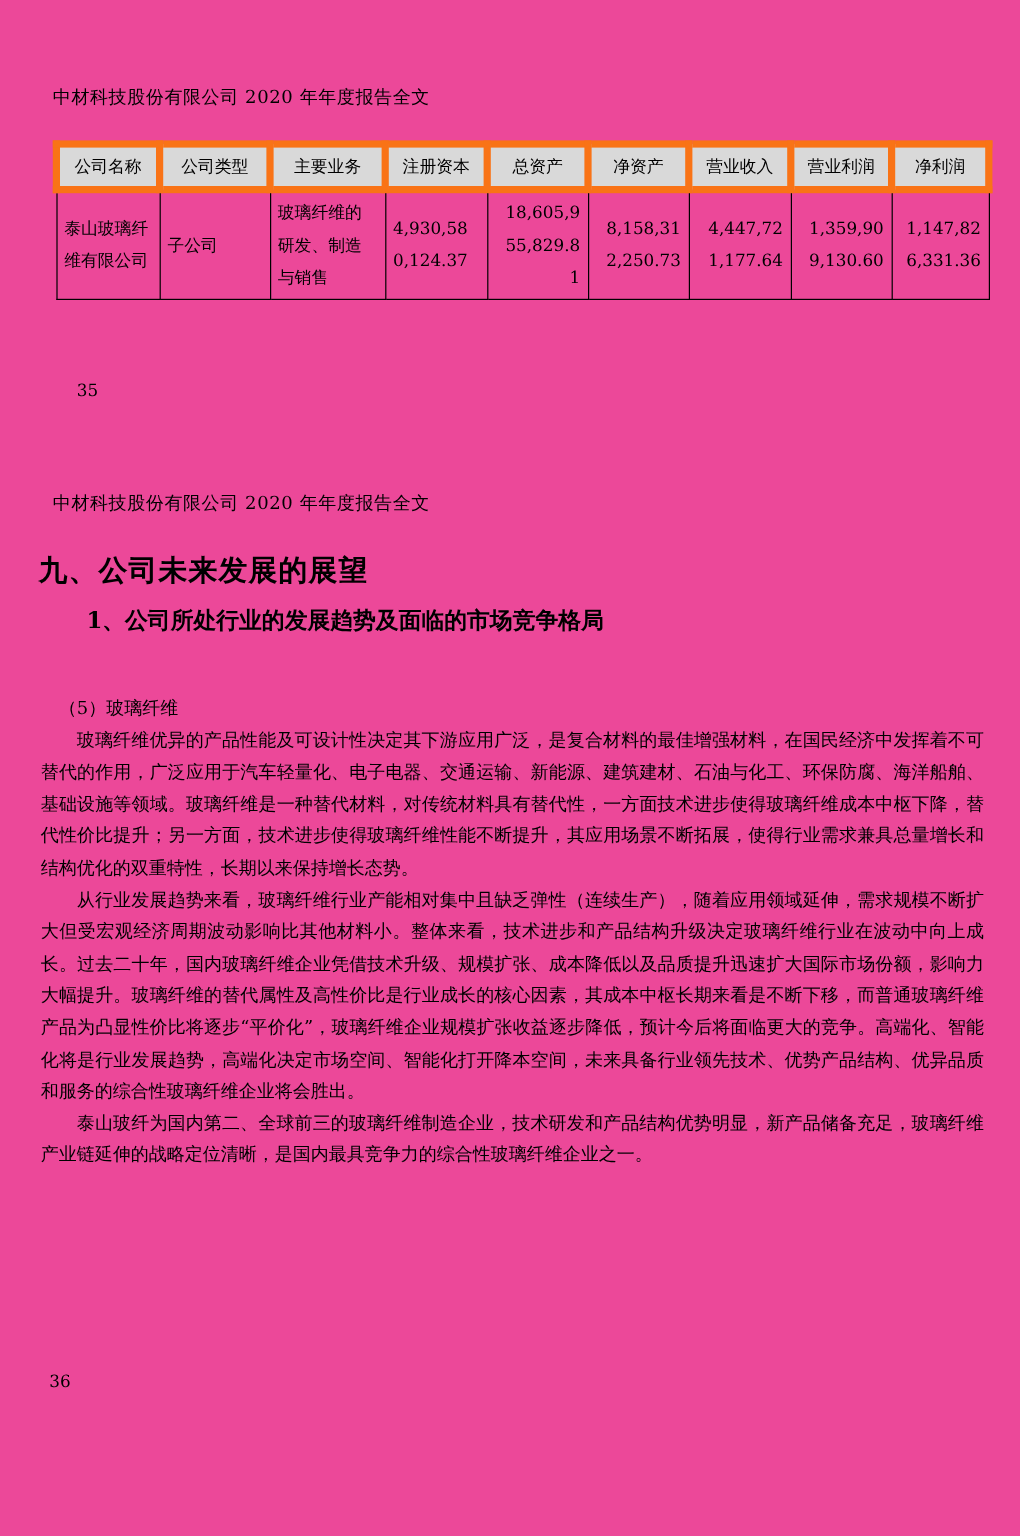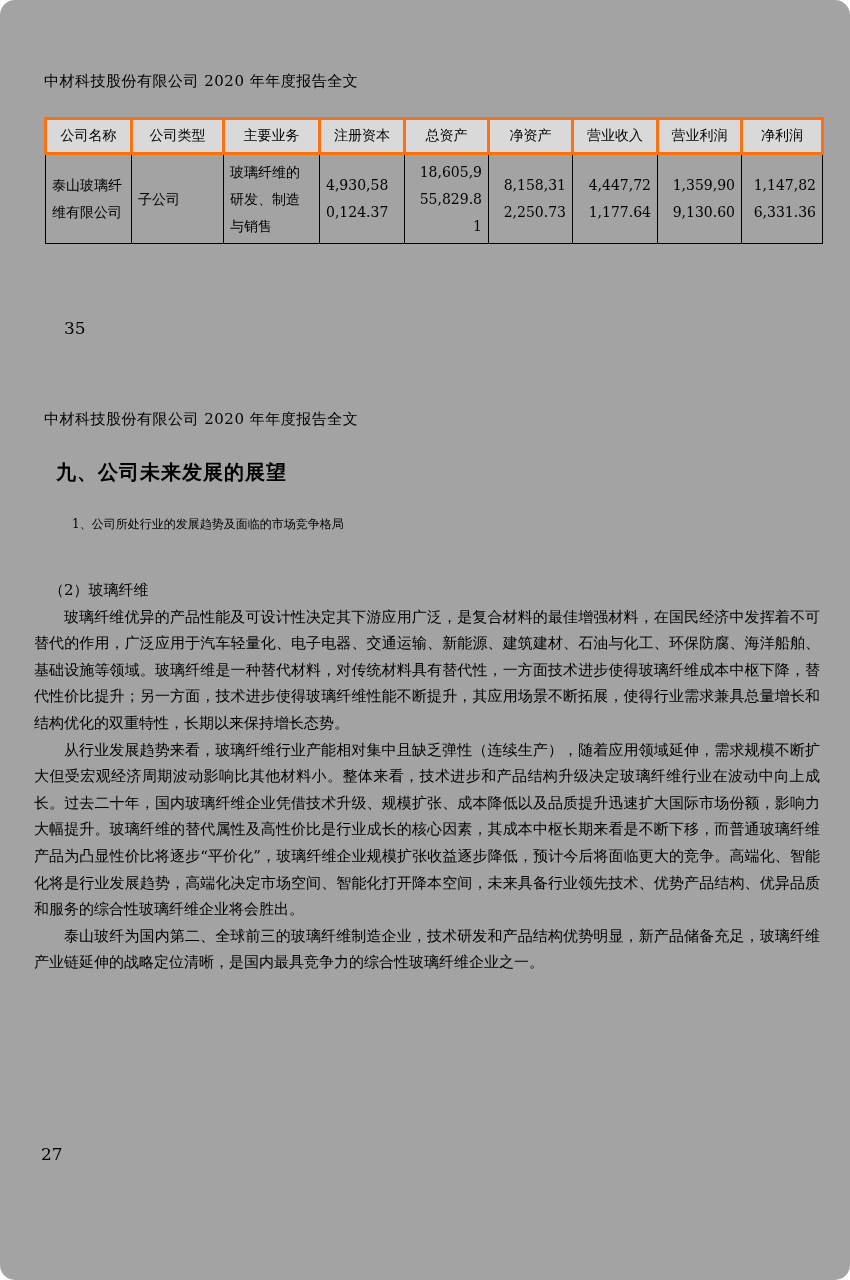--- a/index.html
+++ b/index.html
@@ -1,67 +1,66 @@
 <!DOCTYPE html>
 <html><head>
 <meta charset="utf-8">
 <style>
   html,body{margin:0;padding:0;background:#ffffff;}
   .sheet{
     position:relative;
     width:850px;height:1280px;
-    background:#a3a3a3;
+    background:#ec4899;
     color:#000;
     font-family:"DejaVu Serif","Liberation Serif",serif;
     overflow:hidden;
-    border-radius:15px;
   }
   .running-header{
     position:absolute;left:44px;
     font-size:15px;letter-spacing:.5px;white-space:nowrap;
   }
   #hdr1{top:72px;}
   #hdr2{top:410px;}
-  .page-number{position:absolute;font-size:17px;}
+  .page-number{position:absolute;font-size:14px;}
   #pn35{top:318px;left:64px;}
   #pn36{top:1144px;left:41px;}
 
   table.subsidiary{
     position:absolute;top:117px;left:44px;
     width:777px;border-collapse:collapse;table-layout:fixed;
     font-size:14px;
   }
   table.subsidiary th{
     background:#d9d9d9;
-    border:3px solid #f97316;
+    border:6px solid #f97316;
     font-weight:normal;
     height:30px;
     text-align:center;
     padding:1px 2px;
     margin-left:12px;
   }
   table.subsidiary td{
     border:1px solid #000;
     padding:2px 6px;
     height:84px;
     line-height:27px;
     vertical-align:middle;
     word-break:break-all;
   }
   td.al{text-align:left;}
   td.ar{text-align:right;}
 
   .section-heading{
-    position:absolute;top:459px;left:56px;
+    position:absolute;top:459px;left:32px;
     font-family:Liberation Mono, monospace;
-    font-size:20px;font-weight:bold;letter-spacing:1px;white-space:nowrap;
+    font-size:24px;font-weight:bold;letter-spacing:1px;white-space:nowrap;
   }
   .subsection-heading{
-    position:absolute;top:516px;left:72px;
-    font-size:12px;white-space:nowrap;
+    position:absolute;top:504px;left:72px;
+    font-size:19px;white-space:nowrap;font-weight:bold;
   }
   .text-block{
     position:absolute;top:577px;left:34px;width:786px;
     font-size:15px;line-height:26.6px;
     text-align:justify;
   }
   .text-block p{margin:0;text-indent:2em;}
   .text-block .item-title{text-indent:1em;}
 </style>
 </head>
@@ -111,21 +110,21 @@
 
   <div id="pn35" class="page-number">35</div>
 
   <div id="hdr2" class="running-header">中材科技股份有限公司 2020 年年度报告全文</div>
 
   <div class="section-heading">九、公司未来发展的展望</div>
 
   <div class="subsection-heading">1、公司所处行业的发展趋势及面临的市场竞争格局</div>
 
   <div class="text-block">
-    <p class="item-title">（2）玻璃纤维</p>
+    <p class="item-title">（5）玻璃纤维</p>
     <p>玻璃纤维优异的产品性能及可设计性决定其下游应用广泛，是复合材料的最佳增强材料，在国民经济中发挥着不可替代的作用，广泛应用于汽车轻量化、电子电器、交通运输、新能源、建筑建材、石油与化工、环保防腐、海洋船舶、基础设施等领域。玻璃纤维是一种替代材料，对传统材料具有替代性，一方面技术进步使得玻璃纤维成本中枢下降，替代性价比提升；另一方面，技术进步使得玻璃纤维性能不断提升，其应用场景不断拓展，使得行业需求兼具总量增长和结构优化的双重特性，长期以来保持增长态势。</p>
     <p>从行业发展趋势来看，玻璃纤维行业产能相对集中且缺乏弹性（连续生产），随着应用领域延伸，需求规模不断扩大但受宏观经济周期波动影响比其他材料小。整体来看，技术进步和产品结构升级决定玻璃纤维行业在波动中向上成长。过去二十年，国内玻璃纤维企业凭借技术升级、规模扩张、成本降低以及品质提升迅速扩大国际市场份额，影响力大幅提升。玻璃纤维的替代属性及高性价比是行业成长的核心因素，其成本中枢长期来看是不断下移，而普通玻璃纤维产品为凸显性价比将逐步“平价化”，玻璃纤维企业规模扩张收益逐步降低，预计今后将面临更大的竞争。高端化、智能化将是行业发展趋势，高端化决定市场空间、智能化打开降本空间，未来具备行业领先技术、优势产品结构、优异品质和服务的综合性玻璃纤维企业将会胜出。</p>
     <p>泰山玻纤为国内第二、全球前三的玻璃纤维制造企业，技术研发和产品结构优势明显，新产品储备充足，玻璃纤维产业链延伸的战略定位清晰，是国内最具竞争力的综合性玻璃纤维企业之一。</p>
   </div>
 
-  <div id="pn36" class="page-number">27</div>
+  <div id="pn36" class="page-number">36</div>
 
 </div>
 
 </body></html>

